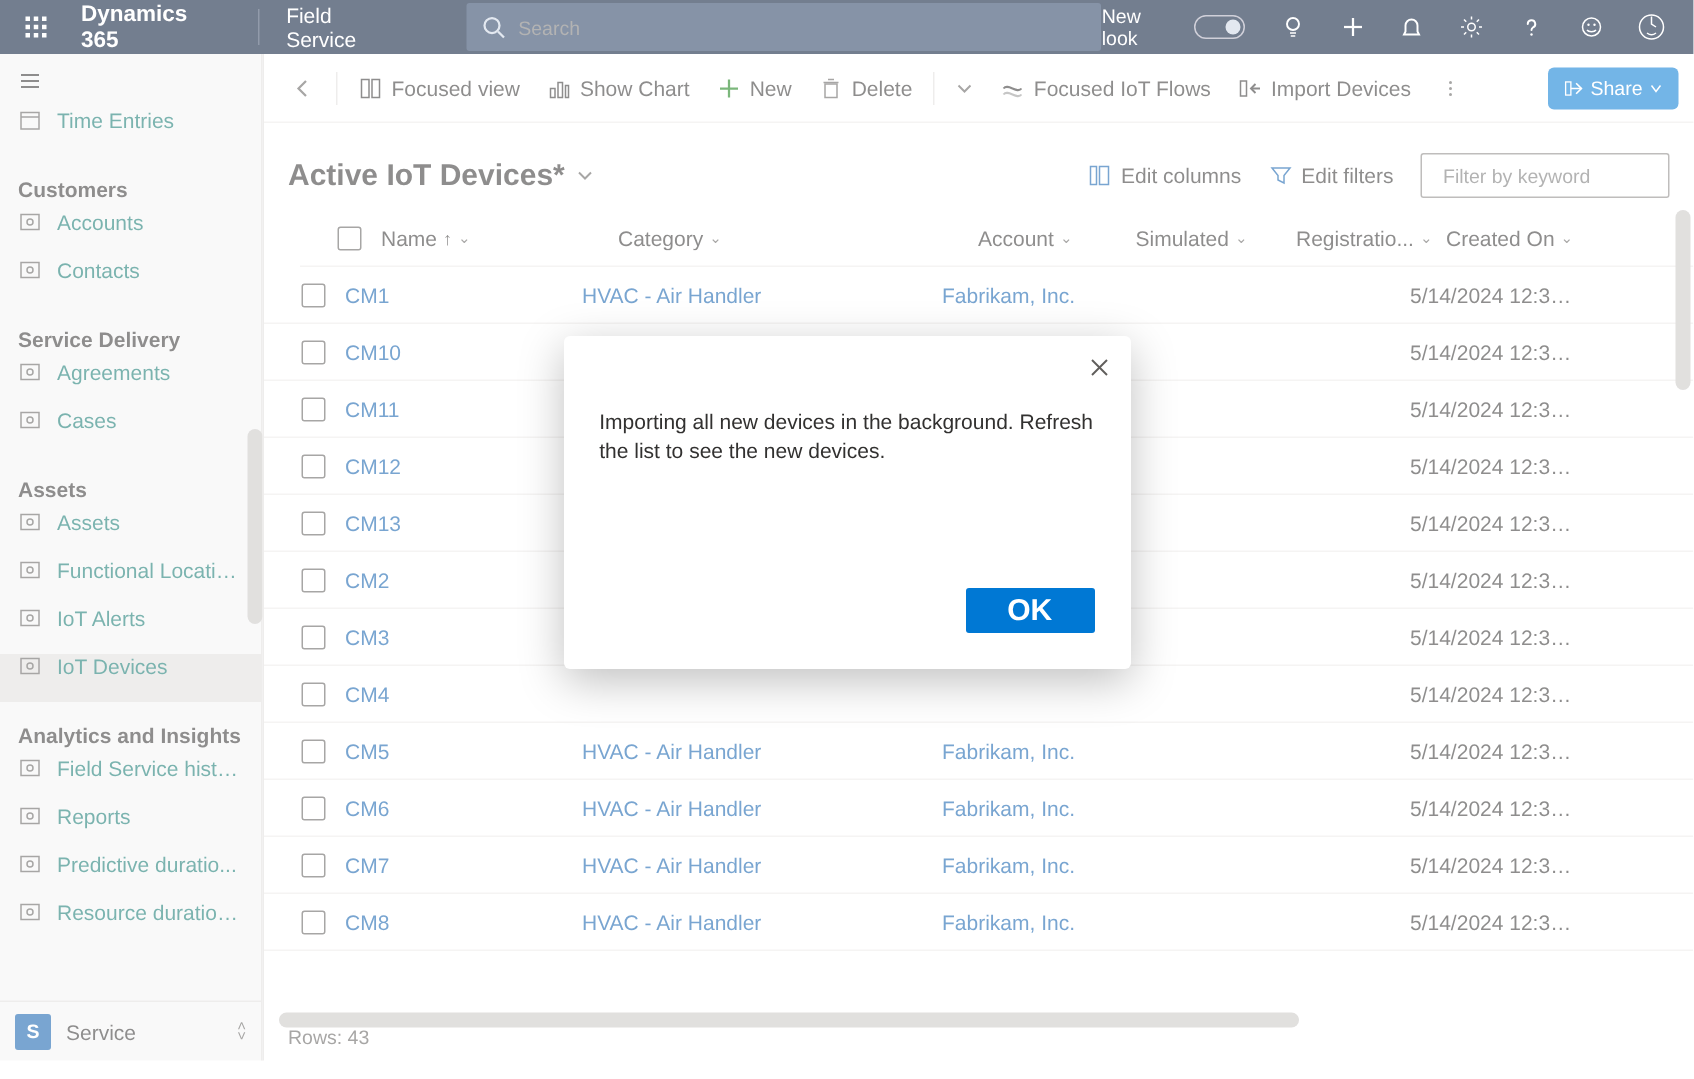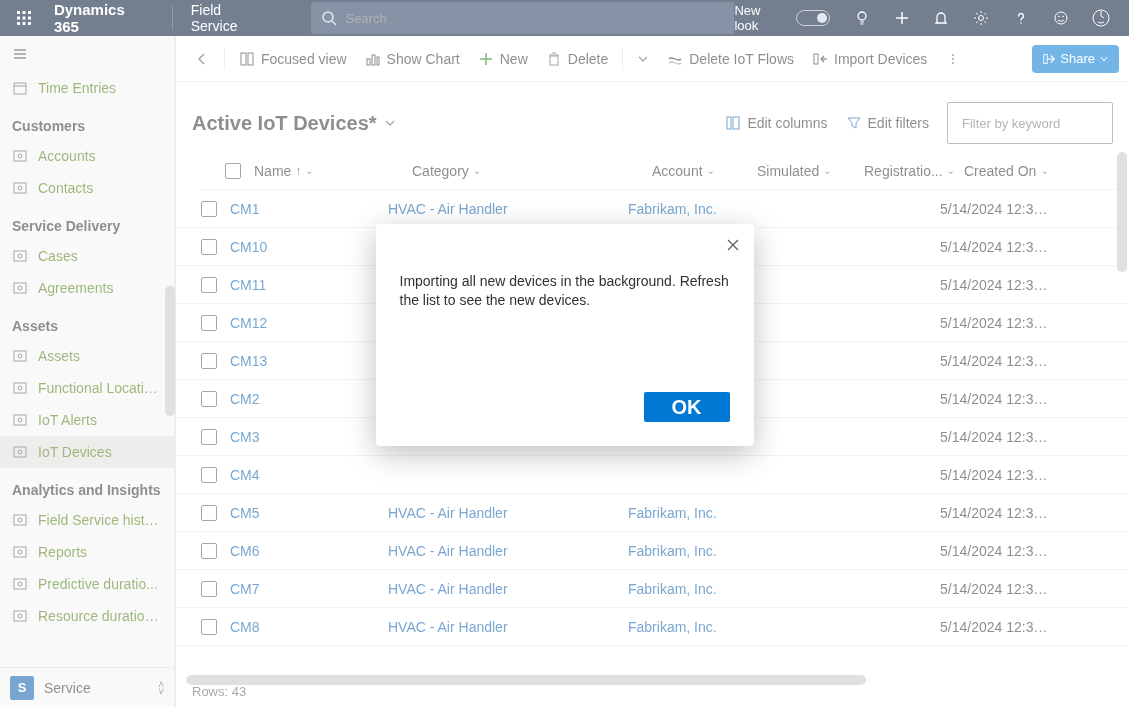--- a/index.html
+++ b/index.html
@@ -19,21 +19,21 @@
 .toggle::after { content: ''; position: absolute; width: 10px; height: 10px; border-radius: 50%; background: #cdd6e4; top: 2px; right: 2px; }
 .topicon { width: 40px; height: 48px; display: flex; align-items: center; justify-content: center; color: #fff; cursor: pointer; }
 
 
 .main { display: flex; height: 671px; }
 
 
 .sidebar-col { width: 175px; background: #f5f5f5; border-right: 1px solid #e1dfdd; display: flex; flex-direction: column; position: relative; }
 .sidebar-scroll { flex: 1; overflow: hidden; }
 .sb-icon-row { height: 36px; display: flex; align-items: center; padding: 0 12px; }
-.sb-item { height: 32px; display: flex; align-items: center; padding: 0 12px; gap: 10px; cursor: pointer; color: #4d7c0f; font-size: 14px; overflow: hidden; white-space: nowrap; text-overflow: ellipsis;}
+.sb-item { height: 32px; display: flex; padding: 0 12px; gap: 10px; cursor: pointer; color: #0f766e; font-size: 14px; overflow: hidden; white-space: nowrap; text-overflow: ellipsis;}
 .sb-item.selected { background: #e1dfdd; font-weight: 400; }
 .sb-header { padding: 14px 12px 6px; font-weight: 600; font-size: 14px; color: #323130; }
 .sb-area { height: 40px; border-top: 1px solid #e1dfdd; display: flex; align-items: center; padding: 0 10px; gap: 10px; }
 .sb-area-badge { width: 24px; height: 24px; background: #0b5cab; color: #fff; font-weight: 600; display: flex; align-items: center; justify-content: center; border-radius: 2px; font-size: 13px; }
 .sb-area-chevs { margin-left: auto; font-size: 10px; color: #605e5c; line-height: 7px; }
 .sb-overlay-scrollbar { position: absolute; right: -1px; top: 250px; width: 10px; height: 130px; background: #c8c6c4; border-radius: 5px; }
 
 
 .content { flex: 1; display: flex; flex-direction: column; border-left: 1px solid #e1dfdd; position: relative; }
 
@@ -42,21 +42,21 @@
 .cmd { height: 32px; display: flex; align-items: center; padding: 0 8px; gap: 6px; cursor: pointer; border-radius: 2px; font-size: 14px; color: #323130;}
 .cmd-sep { width: 1px; height: 22px; background: #e1dfdd; margin: 0 4px;}
 .share-btn { height: 28px; background: #0078d4; color: #fff; border-radius: 4px; padding: 0 10px; display: flex; align-items: center; gap: 4px; font-size: 13px; cursor: pointer; margin-left: auto;}
 .overflow { width: 32px; display: flex; align-items:center; justify-content:center; cursor:pointer;}
 
 
 .viewhdr { display: flex; align-items: center; padding: 20px 16px 8px; gap: 14px; }
 .view-title { font-size: 20px; font-weight: 600; display: flex; align-items: center; gap: 6px;}
 .view-actions { margin-left: auto; display: flex; align-items: center; gap: 18px; }
 .link-action { display: flex; align-items: center; gap: 6px; color: #323130; cursor: pointer; font-size: 14px;}
-.filter-box { height: 42px; width: 166px; border: 1px solid #8a8886; border-radius: 2px; display: flex; align-items: center; padding: 0 8px; gap: 6px; color: #605e5c; }
+.filter-box { height: 30px; width: 166px; border: 1px solid #8a8886; border-radius: 2px; display: flex; align-items: center; padding: 0 8px; gap: 6px; color: #605e5c; }
 .filter-box input { border: none; outline: none; font-size: 13px; flex: 1; background: transparent;}
 
 
 .grid-wrap { flex: 1; display: flex; flex-direction: column; overflow: hidden; position: relative;}
 .grid-header, .grid-row { display: flex; align-items: center; border-bottom: 1px solid #edebe9; padding-left: 12px; font-size: 14px; }
 .grid-header { height: 38px; color: #323130; margin-left: 24px; }
 .grid-row { height: 38px; }
 .col-chk { width: 42px; display:flex; align-items:center; justify-content:center;}
 .col-name { width: 158px; }
 .col-cat { width: 240px; }
@@ -204,28 +204,28 @@
               <circle cx="8" cy="8" r="2" stroke="currentColor"></circle>
             </svg>
             <span class="sb-ellipsis-text">Contacts</span>
           </div>
           <div class="sb-header">Service Delivery</div>
           <div class="sb-item">
             <svg class="icn" viewBox="0 0 16 16" fill="none">
               <rect x="2" y="3" width="12" height="10" stroke="currentColor"></rect>
               <circle cx="8" cy="8" r="2" stroke="currentColor"></circle>
             </svg>
+            <span class="sb-ellipsis-text">Agreements</span>
+          </div>
+          <div class="sb-item">
+            <svg class="icn" viewBox="0 0 16 16" fill="none">
+              <rect x="2" y="3" width="12" height="10" stroke="currentColor"></rect>
+              <circle cx="8" cy="8" r="2" stroke="currentColor"></circle>
+            </svg>
             <span class="sb-ellipsis-text">Cases</span>
-          </div>
-          <div class="sb-item">
-            <svg class="icn" viewBox="0 0 16 16" fill="none">
-              <rect x="2" y="3" width="12" height="10" stroke="currentColor"></rect>
-              <circle cx="8" cy="8" r="2" stroke="currentColor"></circle>
-            </svg>
-            <span class="sb-ellipsis-text">Agreements</span>
           </div>
           <div class="sb-header">Assets</div>
           <div class="sb-item">
             <svg class="icn" viewBox="0 0 16 16" fill="none">
               <rect x="2" y="3" width="12" height="10" stroke="currentColor"></rect>
               <circle cx="8" cy="8" r="2" stroke="currentColor"></circle>
             </svg>
             <span class="sb-ellipsis-text">Assets</span>
           </div>
           <div class="sb-item">
@@ -331,21 +331,21 @@
       <div class="cmd">
           <svg width="12" height="12" viewBox="0 0 12 12">
             <path d="M2 4 L6 8 L10 4" stroke="#605e5c" fill="none" stroke-width="1.3"></path>
           </svg>
         </div>
       <div class="cmd">
         <svg class="icn icn-dark" viewBox="0 0 16 16" fill="none">
             <path d="M2 8 C5 4, 11 12, 14 8" stroke="currentColor" stroke-width="1.3"></path>
             <path d="M2 12 C5 8, 11 16, 14 12" stroke="currentColor" stroke-width="1.3" opacity="0.5"></path>
           </svg>
-        <span>Delete IoT Flows</span>
+        <span>Focused IoT Flows</span>
       </div>
       <div class="cmd">
         <svg class="icn icn-dark" viewBox="0 0 16 16" fill="none">
             <line x1="9" y1="8" x2="15" y2="8" stroke="currentColor" stroke-width="1.3"></line>
             <path d="M12 5 L9 8 L12 11" stroke="currentColor" fill="none" stroke-width="1.3"></path>
             <rect x="2" y="3" width="4" height="10" stroke="currentColor"></rect>
           </svg>
         <span>Import Devices</span>
       </div>
       <div class="overflow">

